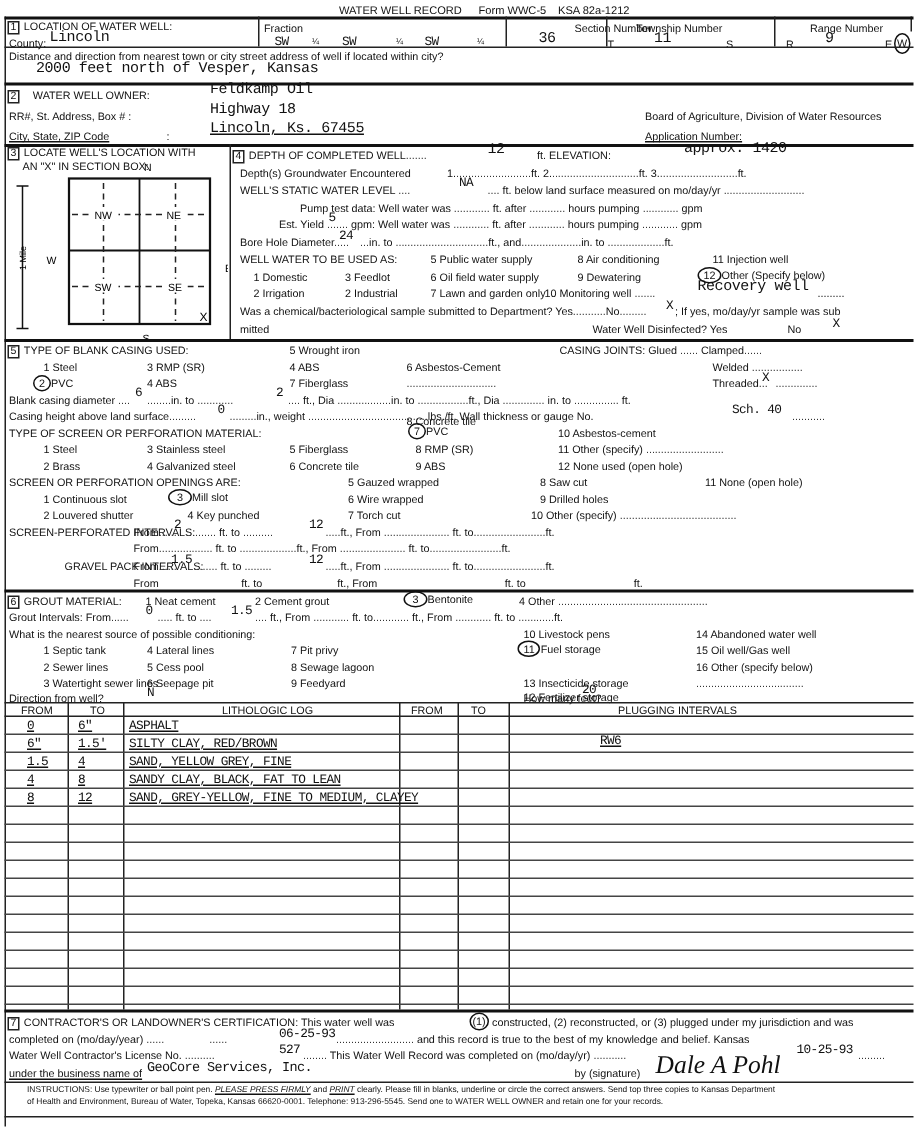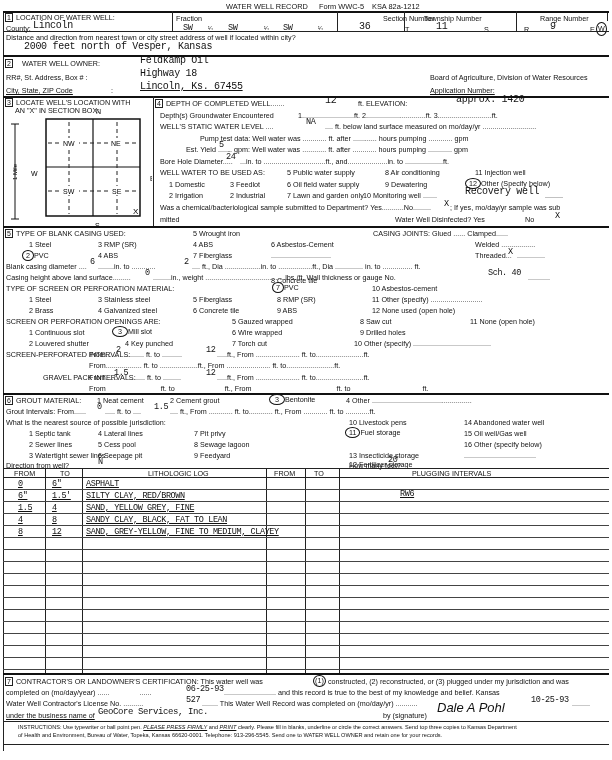--- a/index.html
+++ b/index.html
@@ -8,21 +8,21 @@
   .abs { position: absolute; white-space: nowrap; }
   .hl { position: absolute; background: #222; height: 1px; }
   .hlt { position: absolute; background: #111; height: 2px; }
   .vl { position: absolute; background: #222; width: 1px; }
   .mono { font-family: "Liberation Mono", "DejaVu Sans Mono", monospace; font-size: 10px; letter-spacing: -0.3px; }
   .mono-s { font-family: "Liberation Mono", "DejaVu Sans Mono", monospace; font-size: 8.5px; letter-spacing: -0.4px; }
   .hd { font-size: 7.4px; }
   .secnum { display: inline-block; border: 1px solid #222; padding: 0 1px; font-size: 7px; line-height: 7px; margin-right: 3px; }
   .circ { display: inline-block; border: 1px solid #111; border-radius: 50%; padding: 0 3px; line-height: 9px; }
   .dots { color: #333; }
-  .sig { font-family: Liberation Sans, sans-serif; font-style: italic; font-size: 13px; }
+  .sig { font-family: Liberation Serif, serif; font-style: italic; font-size: 17px; }
   .small { font-size: 5.6px; }
   .u { text-decoration: underline; }
   svg text { font-family: "Liberation Sans", sans-serif; }
 </style>
 </head>
 <body>
 
 <div class="abs hd" style="left:226px;top:2px;">WATER WELL RECORD</div>
 <div class="abs hd" style="left:319px;top:2px;">Form WWC-5</div>
 <div class="abs hd" style="left:372px;top:2px;">KSA 82a-1212</div>
@@ -236,21 +236,21 @@
 <div class="abs" style="left:170px;top:396px;">2 Cement grout</div>
 <div class="abs" style="left:269px;top:394px;"><span class="circ" style="padding:0 5px;">3</span><span>Bentonite</span></div>
 <div class="abs" style="left:346px;top:396px;"><span>4 Other</span><span class="dots"> ..................................................</span></div>
 
 <div class="abs" style="left:6px;top:407px;"><span>Grout Intervals:</span>  <span>From</span><span class="dots">......</span></div>
 <div class="abs mono-s" style="left:97px;top:402px;">0</div>
 <div class="abs" style="left:105px;top:407px;"><span class="dots">..... </span><span>ft. to</span><span class="dots"> ....</span></div>
 <div class="abs mono-s" style="left:154px;top:402px;">1.5</div>
 <div class="abs" style="left:170px;top:407px;"><span class="dots">.... </span>ft.,  <span>From</span><span class="dots"> ............ </span>ft.  to<span class="dots">............ </span>ft.,  <span>From</span><span class="dots"> ............ </span>ft. to<span class="dots"> ............</span>ft.</div>
 
-<div class="abs" style="left:6px;top:418px;">What is the nearest source of possible jurisdiction:</div>
+<div class="abs" style="left:6px;top:418px;">What is the nearest source of possible conditioning:</div>
 <div class="abs" style="left:349px;top:418px;">10 Livestock pens</div>
 <div class="abs" style="left:464px;top:418px;">14 Abandoned water well</div>
 
 <div class="abs" style="left:29px;top:429px;">1 Septic tank</div>
 <div class="abs" style="left:98px;top:429px;">4 Lateral lines</div>
 <div class="abs" style="left:194px;top:429px;">7 Pit privy</div>
 <div class="abs" style="left:345px;top:427px;"><span class="circ">11</span><span>Fuel storage</span></div>
 <div class="abs" style="left:464px;top:429px;">15 Oil well/Gas well</div>
 
 <div class="abs" style="left:29px;top:440px;">2 Sewer lines</div>

